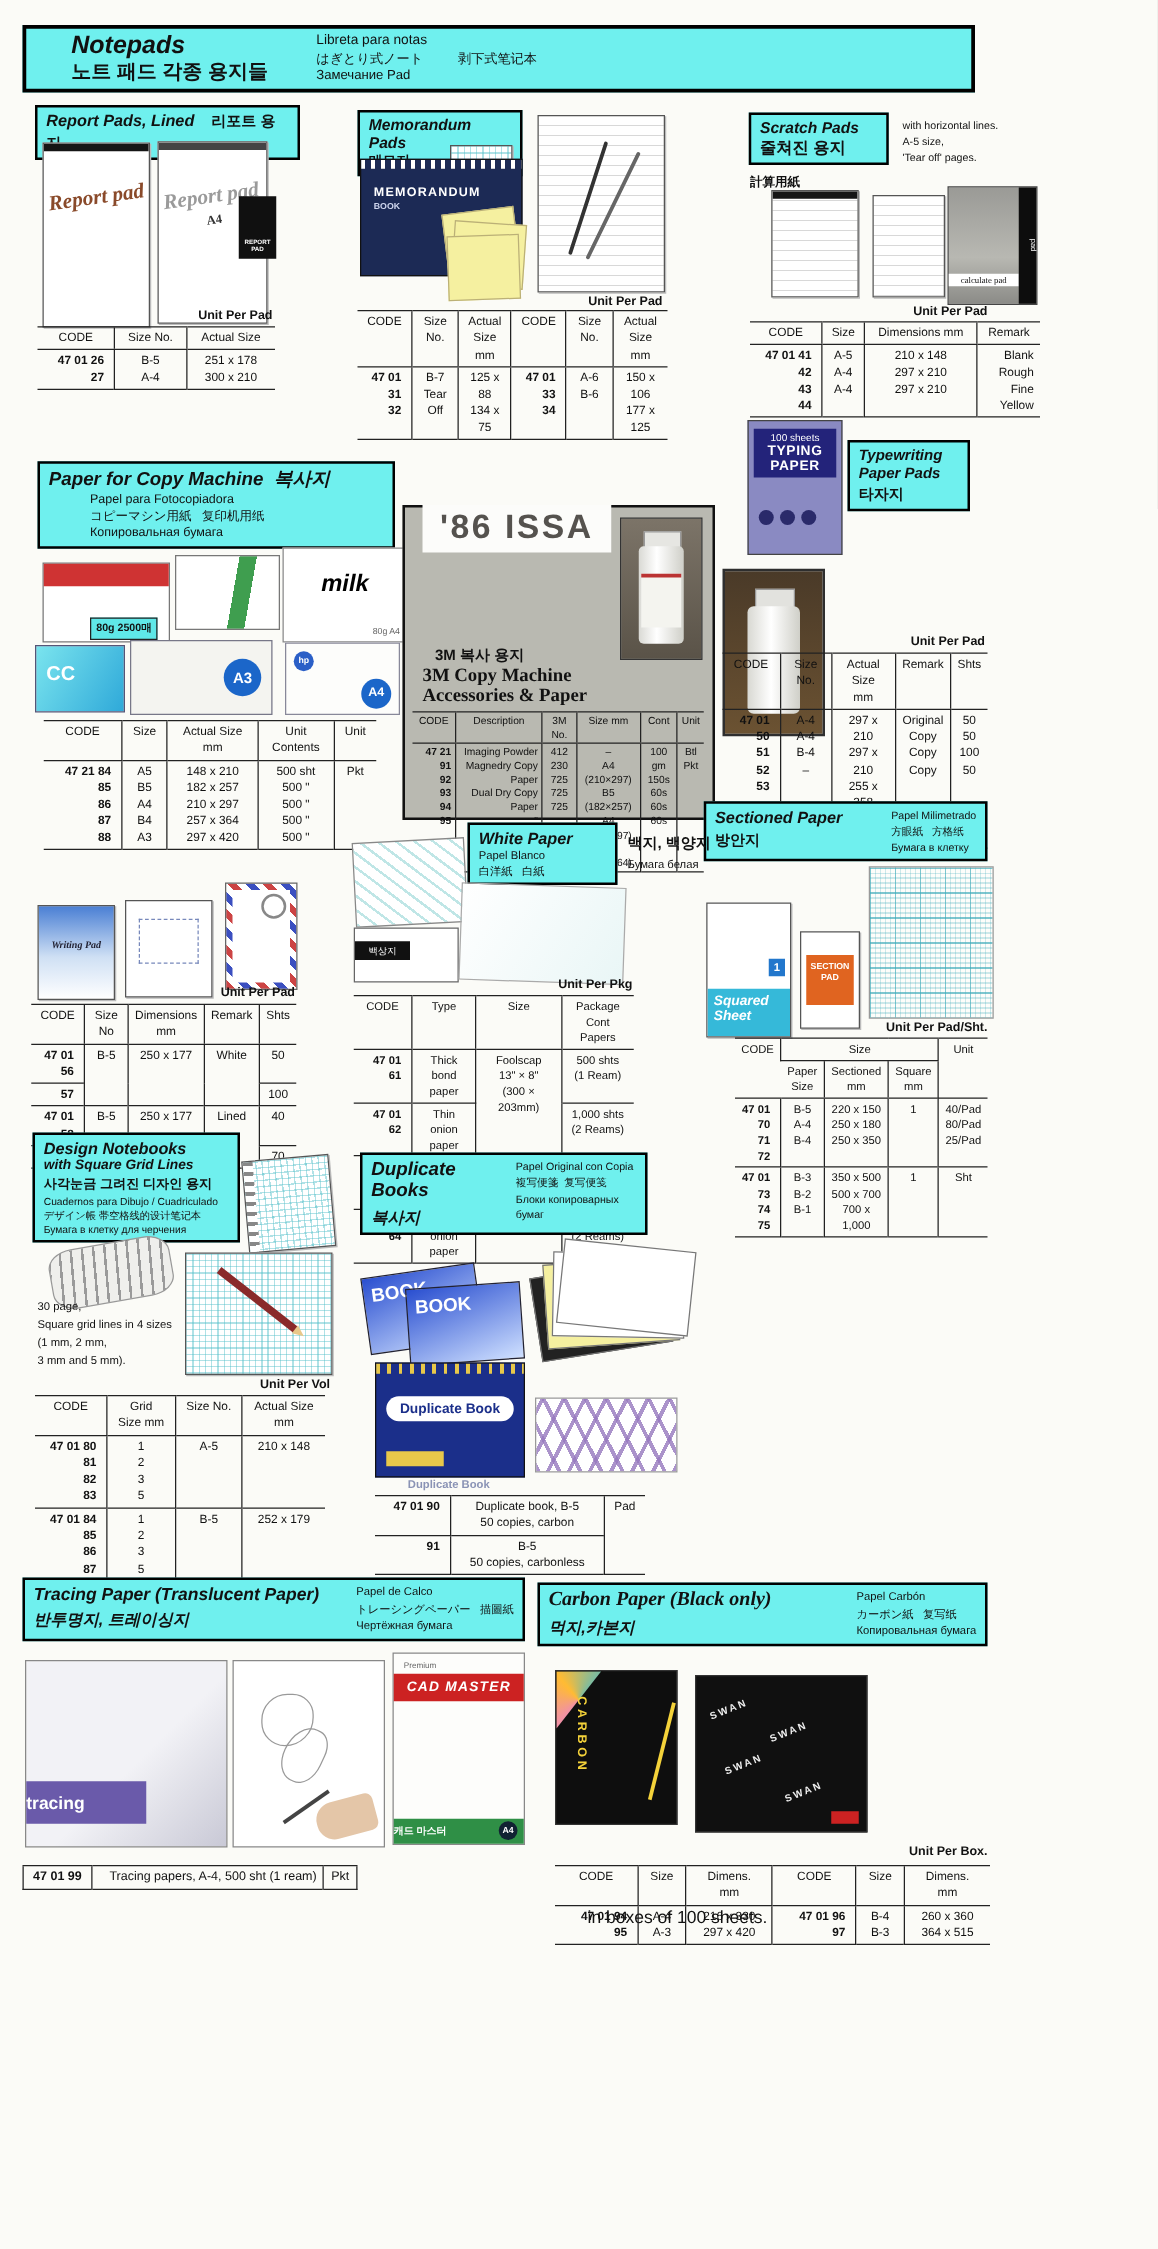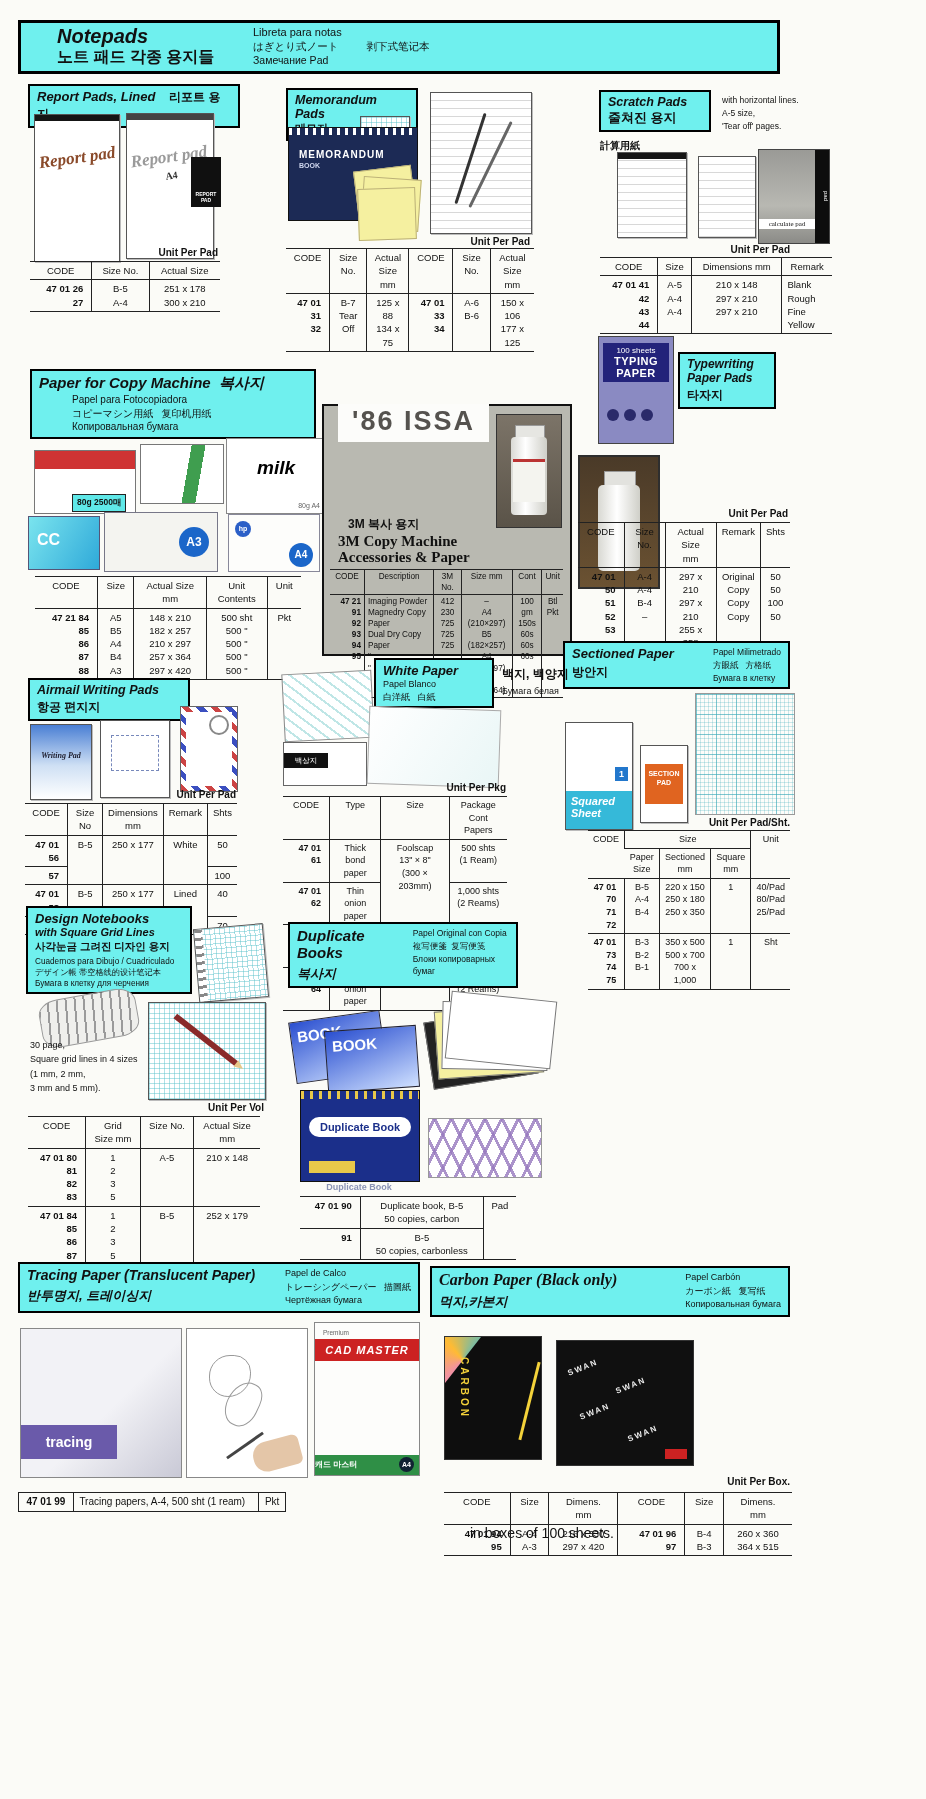--- a/index.html
+++ b/index.html
@@ -15,21 +15,21 @@
           text-align:center;color:#111;}
   .dtable th,.dtable td{border-left:1px solid #222;padding:2px 5px;vertical-align:top;white-space:pre-line;}
   .dtable th:first-child,.dtable td:first-child{border-left:none;}
   .dtable thead th{border-top:1.5px solid #222;border-bottom:1px solid #222;font-weight:normal;}
   .dtable thead tr+tr th{border-top:1px solid #222;}
   .dtable{border-bottom:1.5px solid #222;}
   .dtable tbody tr:first-child td{border-top:1.5px solid #222;}
   .dtable thead+tbody tr:first-child td{border-top:1px solid #222;}
   .dtable tr.sep td{border-top:1px solid #222;}
   .dtable td.code{font-weight:bold;text-align:right;padding-right:8px;}
-  .dtable td.l{text-align:left;}
+  .dtable td.l{text-align:right;}
   .dtable.boxed{border:1.5px solid #222;}
   
   .pad{position:absolute;background:#fff;border:1px solid #555;box-shadow:1px 1px 0 #bbb;box-sizing:border-box;overflow:hidden;}
   .lines{background:repeating-linear-gradient(#fff 0 7px,#d8d8d8 7px 8px);}
   .grid{background:
      repeating-linear-gradient(90deg,rgba(80,190,200,.45) 0 1px,transparent 1px 5px),
      repeating-linear-gradient(rgba(80,190,200,.45) 0 1px,transparent 1px 5px),#fff;}
   
   #hdr{left:18px;top:20px;width:756px;height:48px;background:#6ff0ee;border:3px solid #000;}
   #hdr .t{position:absolute;left:36px;top:2px;font:italic bold 20px "Liberation Sans",sans-serif;}
@@ -221,21 +221,21 @@
             repeating-linear-gradient(-63deg,rgba(150,120,190,.8) 0 3px,transparent 3px 15px),#fff;}
   #db-ghost{left:300px;top:1182px;width:118px;text-align:center;font:bold 9px "Liberation Sans",sans-serif;color:#8a93b5;}
   #db-table{left:300px;top:1196px;width:216px;}
   
   #tp-box{left:18px;top:1262px;width:402px;display:flex;gap:10px;}
   #tp-box .t1{font:bold italic 14px "Liberation Sans",sans-serif;}
   #tp-box .ko{font:bold italic 13px "Liberation Sans",sans-serif;margin-top:4px;}
   #tp-box .r{font-size:9px;line-height:1.5;margin-left:auto;}
   #tp-img1{left:20px;top:1328px;width:160px;height:148px;background:linear-gradient(135deg,#f2f2f6 55%,#c9c9d6);border:1px solid #888;}
   #tp-img1 .pur{position:absolute;left:0;bottom:18px;width:96px;height:34px;background:#6a5aaa;color:#fff;
-                font:bold 14px/34px "Liberation Sans",sans-serif;text-align:center;}
+                font:bold 14px/34px "Liberation Sans",sans-serif;}
   #tp-img2{left:186px;top:1328px;width:120px;height:148px;background:#fff;border:1px solid #888;}
   #tp-img2 .fl1{position:absolute;left:22px;top:26px;width:40px;height:40px;border:1.5px solid #999;border-radius:50% 40% 55% 45%;}
   #tp-img2 .fl2{position:absolute;left:40px;top:52px;width:30px;height:44px;border:1.5px solid #999;border-radius:60% 40% 50% 50%;transform:rotate(25deg);}
   #tp-img2 .hand{position:absolute;right:6px;bottom:8px;width:48px;height:30px;background:#e4c6a8;border-radius:14px 6px 6px 14px;transform:rotate(-15deg);}
   #tp-img2 .pcl{position:absolute;right:40px;bottom:30px;width:44px;height:3px;background:#444;transform:rotate(-35deg);}
   #tp-img3{left:314px;top:1322px;width:104px;height:152px;background:#fdfdfb;border:1px solid #888;}
   #tp-img3 .prem{position:absolute;left:8px;top:6px;font-size:6.5px;color:#666;}
   #tp-img3 .red{position:absolute;left:0;right:0;top:16px;height:22px;background:#cc2222;color:#fff;
                 font:italic bold 11px/22px "Liberation Sans",sans-serif;text-align:center;letter-spacing:1px;}
   #tp-img3 .grn{position:absolute;left:0;right:0;bottom:0;height:20px;background:#2f8f46;color:#fff;
@@ -647,24 +647,20 @@
 B-1</td>
           <td>350 x 500
 500 x 700
 700 x 1,000</td>
           <td>1</td>
           <td>Sht</td>
         </tr>
       </tbody>
     </table>
 
-  <div id="am-box" class="cyanbox">
-    <div class="t1">Airmail Writing Pads</div>
-    <div class="ko">항공 편지지</div>
-  </div>
   <div id="am-img1" class="pad">
     <div class="wp">Writing Pad</div>
   </div>
   <div id="am-img2" class="pad">
     <div class="dash"></div>
   </div>
   <div id="am-img3" class="abs">
     <div class="in"></div>
     <div class="stamp"></div>
   </div>

